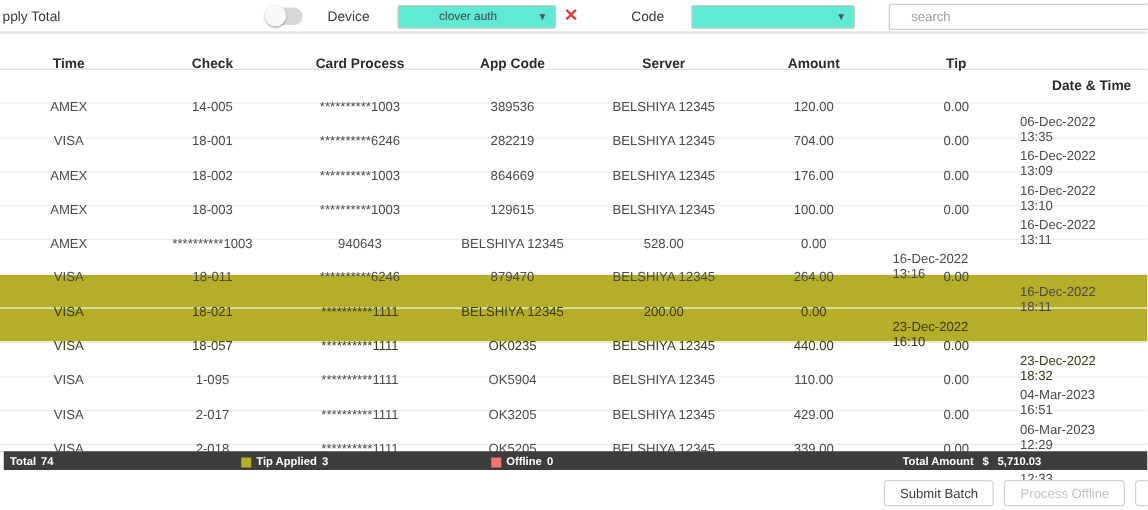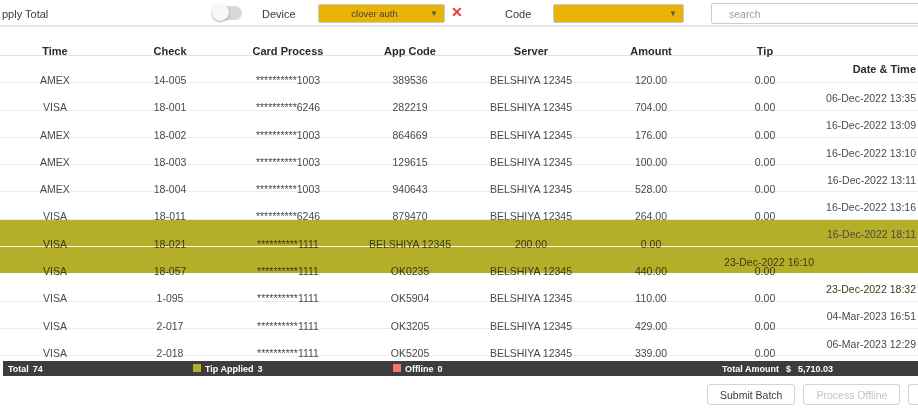--- a/index.html
+++ b/index.html
@@ -15,21 +15,21 @@
   .apply-label { position:absolute; left:2px; top:8px; color:#3a3a3a; }
   .toggle { position:absolute; left:214px; top:6px; width:28px; height:14px;
             background:#d8d8d8; border-radius:8px; cursor:pointer; }
   .toggle .knob { position:absolute; left:-2px; top:-2px; width:17px; height:17px;
                   border-radius:50%; background:#f8f8f8;
                   box-shadow:0 1px 2px rgba(0,0,0,.35); }
   .bar-label { position:absolute; top:8px; color:#3a3a3a; }
   .device-label { left:262px; }
   .user-label { left:505px; }
   .select { position:absolute; top:4px; height:19px; border:1px solid #c9c9c9;
-            border-radius:2px; background:#eab308; display:flex; align-items:center;
+            border-radius:2px; background:#5eead4; display:flex; align-items:center;
             font-size:9.5px; color:#444; cursor:pointer; }
   .select .val { flex:1; text-align:center; }
   .select .caret { font-size:8px; color:#555; padding-right:6px; line-height:1; }
   .device-select { left:318px; width:127px; }
   .user-select { left:553px; width:131px; }
   .clear-x { position:absolute; left:451px; top:4px; color:var(--danger);
              font-weight:bold; font-size:14px; cursor:pointer; line-height:1.2; }
   .search-input { position:absolute; left:711px; top:3px; width:210px; height:21px;
                   border:1px solid #ccc; border-radius:2px; padding:0 17px;
                   font-family:"Liberation Sans", sans-serif; font-size:10.5px; color:#444; outline:none; }
@@ -37,28 +37,28 @@
   
   .grid-row { display:grid;
     grid-template-columns:110px 120px 116px 128px 114px 126px 102px auto; }
   .thead { height:29px; font-weight:bold; font-size:11px; color:#2b2b2b;
            border-bottom:1px solid #e0e0e0; }
   .thead .cell { display:flex; align-items:center; justify-content:center; }
   .trow { height:27.3px; border-bottom:1px solid #ededed; font-size:10.5px;
           color:#4a4a4a; cursor:pointer; }
   .trow .cell { display:flex; align-items:center; justify-content:center; }
   .thead .cell:last-child, .trow .cell:last-child
-        { justify-content:flex-end; padding-right:2px;margin-top:36px; }
+        { justify-content:flex-end; padding-right:13px;margin-top:36px; }
   .trow.hl { background:var(--hl); border-bottom-color:#fff; color:#3d3b14; }
   
   .summary-bar { position:absolute; left:0; right:0; top:361px; height:15px;
                  background:var(--footer); color:#fff; font-size:9px; font-weight:bold; }
   .summary-bar::before { content:""; position:absolute; left:0; top:0; bottom:0;
                          width:3px; background:#fff; }
-  .legend { position:absolute; top:3px; display:flex; align-items:flex-start; gap:4px; }
+  .legend { position:absolute; top:3px; display:flex; align-items:flex-end; gap:4px; }
   .lg-total { left:8px; } .lg-tip { left:193px; } .lg-offline { left:393px; }
   .lg-amount { left:722px; gap:7px; }
   .sq { width:8px; height:8px; display:inline-block; }
   .sq-tip { background:var(--hl); } .sq-offline { background:var(--offline); }
   
   .actions { position:absolute; left:707px; top:384px; display:flex; gap:8px; }
   .btn { height:21px; border:1px solid #d3d3d3; border-radius:3px; background:#fff;
          font-family:"Liberation Sans", sans-serif; font-size:10.5px; color:#3c3c3c;
          padding:0 12px; display:flex; align-items:center; gap:5px; cursor:pointer;
          white-space:nowrap; }
@@ -132,21 +132,20 @@
       <div class="cell">18-003</div>
       <div class="cell">**********1003</div>
       <div class="cell">129615</div>
       <div class="cell">BELSHIYA 12345</div>
       <div class="cell">100.00</div>
       <div class="cell">0.00</div>
       <div class="cell">16-Dec-2022 13:11</div>
     </div>
     <div class="grid-row trow">
       <div class="cell">AMEX</div>
-      <div class="cell">18-004</div>
       <div class="cell">**********1003</div>
       <div class="cell">940643</div>
       <div class="cell">BELSHIYA 12345</div>
       <div class="cell">528.00</div>
       <div class="cell">0.00</div>
       <div class="cell">16-Dec-2022 13:16</div>
     </div>
     <div class="grid-row trow">
       <div class="cell">VISA</div>
       <div class="cell">18-011</div>

